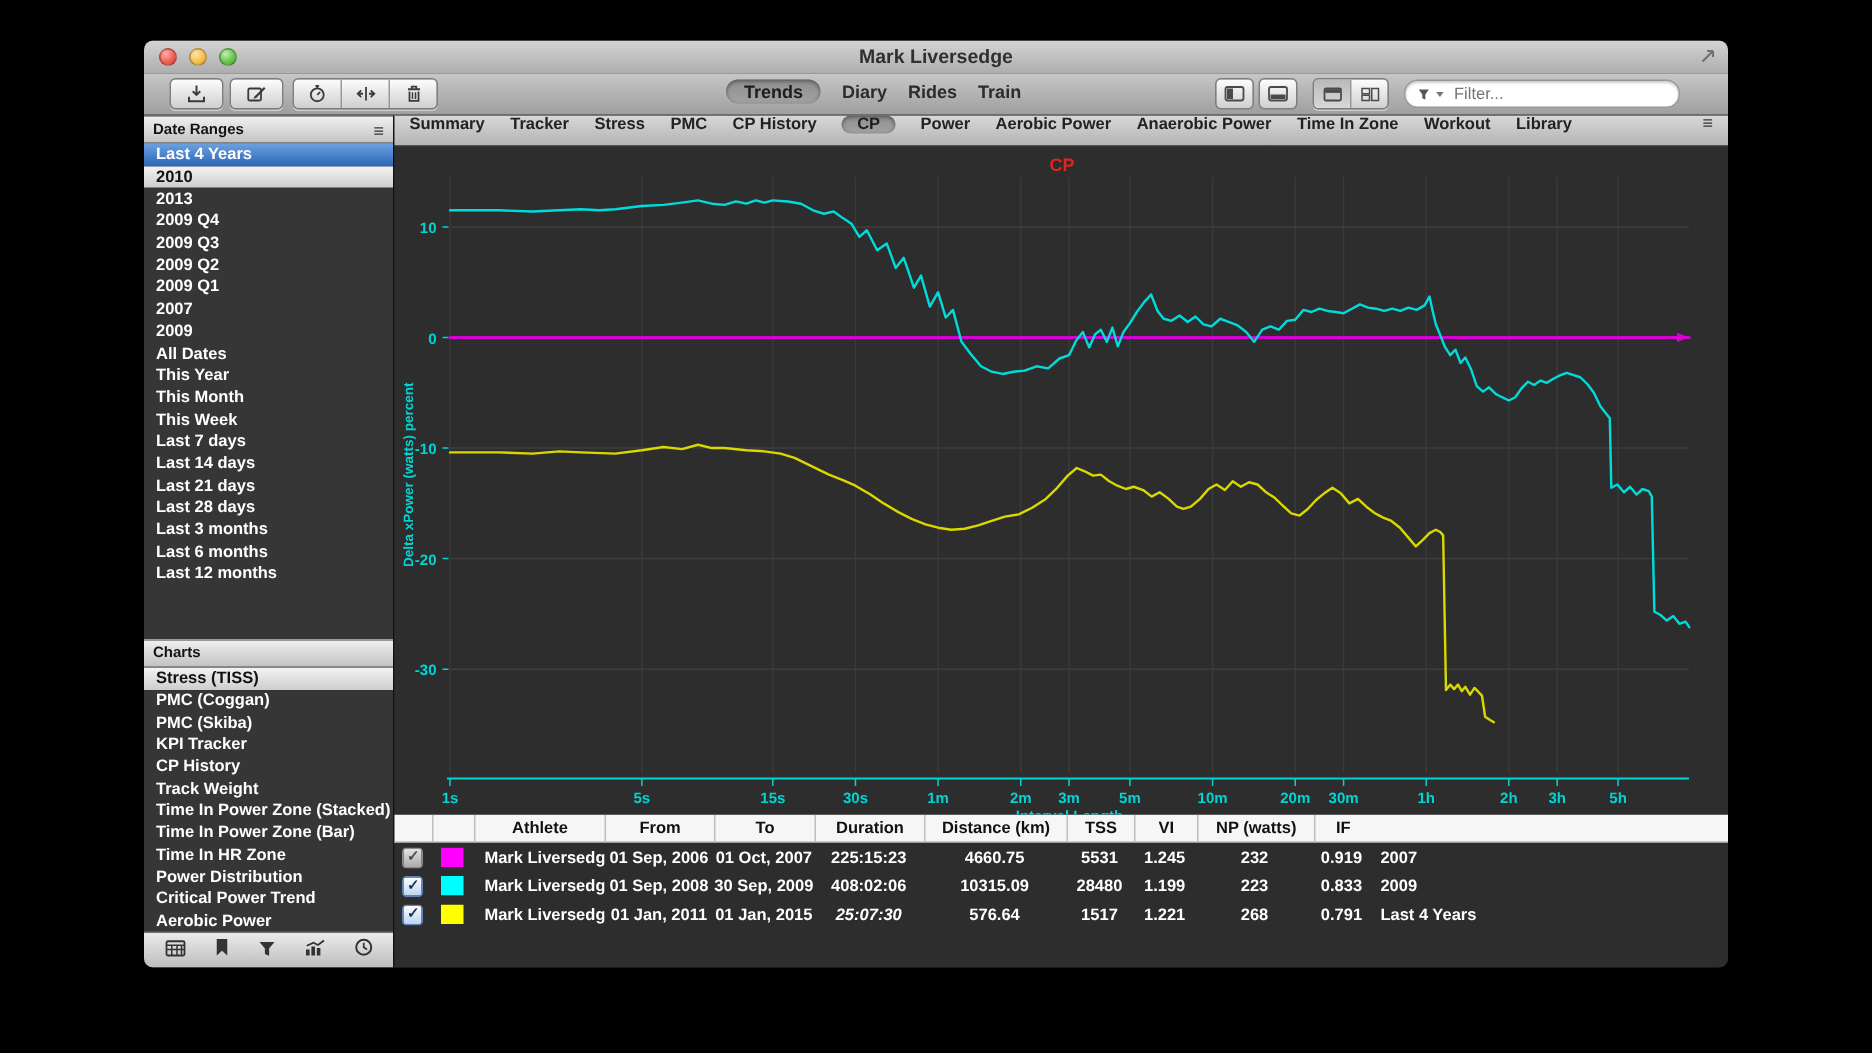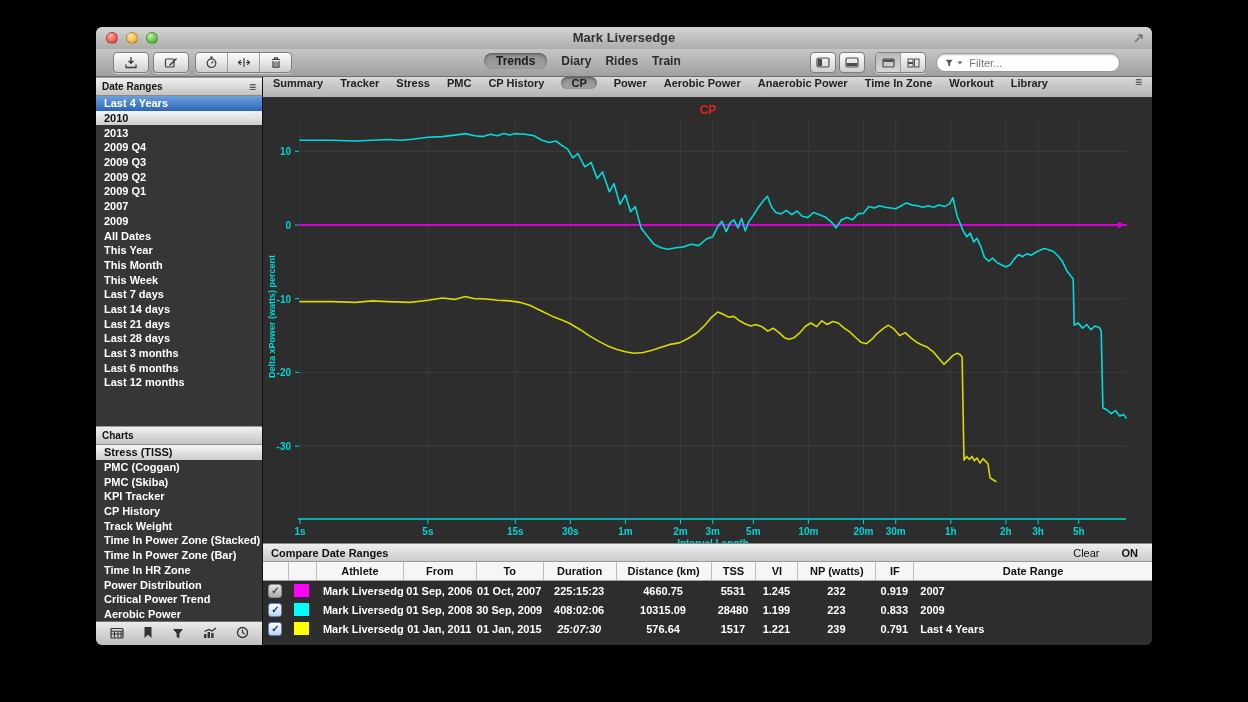--- a/index.html
+++ b/index.html
@@ -325,40 +325,33 @@
             <text x="815.714868433905" y="437" fill="#00d5d5" font-size="10" font-weight="bold" text-anchor="middle">5h</text>
             <text x="450" y="449" fill="#00d5d5" font-size="10" font-weight="bold" text-anchor="middle">Interval Length</text>
             <text x="12" y="218.5" transform="rotate(-90 12 218.5)" fill="#00d5d5" font-size="9" font-weight="bold" text-anchor="middle">Delta  xPower (watts) percent</text>
             <polyline points="37.0,127.0 863.2,127.0" fill="none" stroke="#d400d4" stroke-width="2" stroke-linejoin="round" stroke-linecap="round"></polyline>
             <polyline points="37.0,203.6 69.2,203.6 92.1,204.4 109.8,202.9 124.3,203.6 147.2,204.4 164.9,202.2 179.4,200.0 191.7,201.4 202.3,198.5 211.6,200.7 220.0,200.7 234.5,202.2 246.7,202.9 257.4,204.4 266.7,207.3 279.0,213.2 289.6,218.4 298.9,222.1 307.3,225.8 317.3,231.7 326.1,237.6 335.9,243.4 344.7,247.9 354.0,251.6 362.4,253.8 371.2,255.2 380.1,254.5 389.1,252.3 398.1,249.3 406.9,246.4 416.2,244.9 425.1,240.5 434.2,234.6 441.8,227.2 448.8,219.1 454.8,214.0 460.1,216.2 465.7,219.1 470.9,218.4 476.5,222.8 481.9,225.8 487.6,228.0 492.9,226.5 499.1,228.7 504.8,233.1 510.1,230.2 516.1,234.6 521.6,239.8 526.0,241.2 530.9,239.8 537.0,234.6 542.7,228.0 548.0,225.0 553.6,228.7 558.8,222.8 564.2,226.5 569.7,223.5 575.4,225.0 581.1,230.2 586.8,233.9 592.1,239.0 597.8,244.2 603.4,245.7 609.0,241.2 614.4,235.3 619.8,230.9 625.3,227.2 630.9,230.9 636.6,237.6 642.3,234.6 647.9,239.8 653.6,244.2 659.1,247.1 664.6,249.3 670.3,253.8 675.9,260.4 680.9,266.3 685.6,261.9 690.0,257.4 694.2,255.2 697.2,256.7 699.1,258.9 701.0,362.1 703.8,358.4 706.4,361.4 709.0,358.4 711.5,362.8 713.9,359.9 717.0,365.1 720.0,360.6 722.9,363.6 725.0,365.8 727.1,379.8 730.4,382.0 732.9,383.5" fill="none" stroke="#d9d900" stroke-width="1.6" stroke-linejoin="round" stroke-linecap="round"></polyline>
             <polyline points="37.0,42.2 69.2,42.2 92.1,43.0 109.8,42.2 124.3,41.5 136.6,42.2 147.2,41.5 164.9,39.3 179.4,38.6 191.7,37.1 202.3,35.6 211.6,37.8 220.0,38.6 227.6,36.3 234.5,37.8 240.9,35.6 246.7,37.1 252.2,35.6 262.2,36.3 271.0,37.8 279.0,42.2 286.2,44.5 292.8,43.0 298.9,47.4 304.6,51.1 309.9,59.9 314.9,55.5 321.8,68.8 328.2,64.4 334.1,80.6 339.5,73.9 346.3,93.8 351.0,85.7 356.9,106.4 362.4,96.8 367.5,113.7 372.3,108.6 378.0,129.9 384.3,138.1 391.0,146.2 398.1,149.8 405.3,151.3 412.7,149.8 420.1,149.1 428.0,146.2 435.8,147.6 443.3,141.0 449.7,138.8 454.4,129.2 458.9,123.3 463.1,133.6 467.1,124.8 470.9,121.8 474.9,129.9 478.6,120.4 482.2,132.9 486.0,123.3 490.3,117.4 494.9,110.0 499.8,103.4 504.4,98.3 508.7,109.3 512.8,114.5 518.0,115.9 523.4,112.3 528.8,116.7 534.0,113.0 539.3,118.2 544.7,119.6 550.5,114.5 556.5,116.7 562.1,118.9 567.8,123.3 573.1,129.9 578.5,121.8 584.0,119.6 589.5,121.8 595.0,115.9 600.5,115.2 605.9,108.6 611.3,110.0 616.6,107.8 622.1,109.3 627.5,110.0 632.7,110.8 638.3,107.8 643.6,104.9 649.0,107.1 654.4,107.8 659.8,109.3 665.2,107.8 670.6,109.3 675.9,107.1 681.4,108.6 686.7,105.6 690.0,99.7 692.1,109.3 694.2,118.2 697.2,125.5 700.1,132.9 703.8,138.8 707.3,135.1 710.7,144.0 713.9,140.3 717.8,148.4 721.5,159.4 725.7,163.1 729.7,160.2 734.1,164.6 738.3,166.8 742.9,169.0 747.2,166.8 751.3,160.9 755.6,156.5 759.7,158.7 764.1,155.7 768.2,157.2 772.9,154.3 777.3,152.1 781.5,150.6 786.1,152.1 790.5,153.5 795.2,158.0 799.6,163.8 803.8,172.7 807.8,177.9 810.2,180.8 811.2,227.2 815.3,225.0 819.6,230.2 823.7,226.5 828.0,231.7 832.0,228.0 836.2,229.4 838.2,233.1 839.9,309.8 844.0,312.0 848.2,315.7 852.5,312.7 856.6,317.9 860.7,316.4 863.2,320.1" fill="none" stroke="#00dcdc" stroke-width="1.6" stroke-linejoin="round" stroke-linecap="round"></polyline>
             <path d="M863 127 l-8 -3.2 v6.4 z" fill="#d400d4"></path>
           </svg>
       </div>
 
-      <div class="compare-bar">
-        <span>Compare Date Ranges</span>
-        <span class="sp"></span>
-        <span class="cmp-clear">Clear</span>
-        <span class="cmp-on">ON</span>
-      </div>
 
       <div class="cmp-header" id="cmpHeader">
           <div class="hcell" style="width: 25px;"></div>
           <div class="hcell" style="width: 28px;"></div>
           <div class="hcell" style="width: 87px;">Athlete</div>
           <div class="hcell" style="width: 73px;">From</div>
           <div class="hcell" style="width: 67px;">To</div>
           <div class="hcell" style="width: 73px;">Duration</div>
           <div class="hcell" style="width: 95px;">Distance (km)</div>
           <div class="hcell" style="width: 45px;">TSS</div>
           <div class="hcell" style="width: 42px;">VI</div>
           <div class="hcell" style="width: 78px;">NP (watts)</div>
           <div class="hcell" style="width: 38px;">IF</div>
-          <div class="hcell" style="width: 239px;">Date Range</div>
         </div>
       <div id="cmpRows">
           <div class="cmp-row">
             <div class="ccell" style="width: 25px;">
               <div class="cbox gray">✓</div>
             </div>
             <div class="ccell" style="width: 28px;">
               <div class="swatch" style="background: rgb(255, 0, 255);"></div>
             </div>
             <div class="ccell left" style="width: 87px;">Mark Liversedge</div>
@@ -397,21 +390,21 @@
             <div class="ccell" style="width: 28px;">
               <div class="swatch" style="background: rgb(255, 255, 0);"></div>
             </div>
             <div class="ccell left" style="width: 87px;">Mark Liversedge</div>
             <div class="ccell" style="width: 73px;">01 Jan, 2011</div>
             <div class="ccell" style="width: 67px;">01 Jan, 2015</div>
             <div class="ccell" style="width: 73px; font-style: italic;">25:07:30</div>
             <div class="ccell" style="width: 95px;">576.64</div>
             <div class="ccell" style="width: 45px;">1517</div>
             <div class="ccell" style="width: 42px;">1.221</div>
-            <div class="ccell" style="width: 78px;">239</div>
+            <div class="ccell" style="width: 78px;">268</div>
             <div class="ccell" style="width: 38px;">0.791</div>
             <div class="ccell left" style="width: 239px;">Last 4 Years</div>
           </div>
         </div>
       <div class="table-rest"></div>
     </div>
   </div>
 </div>
 
 </body></html>

